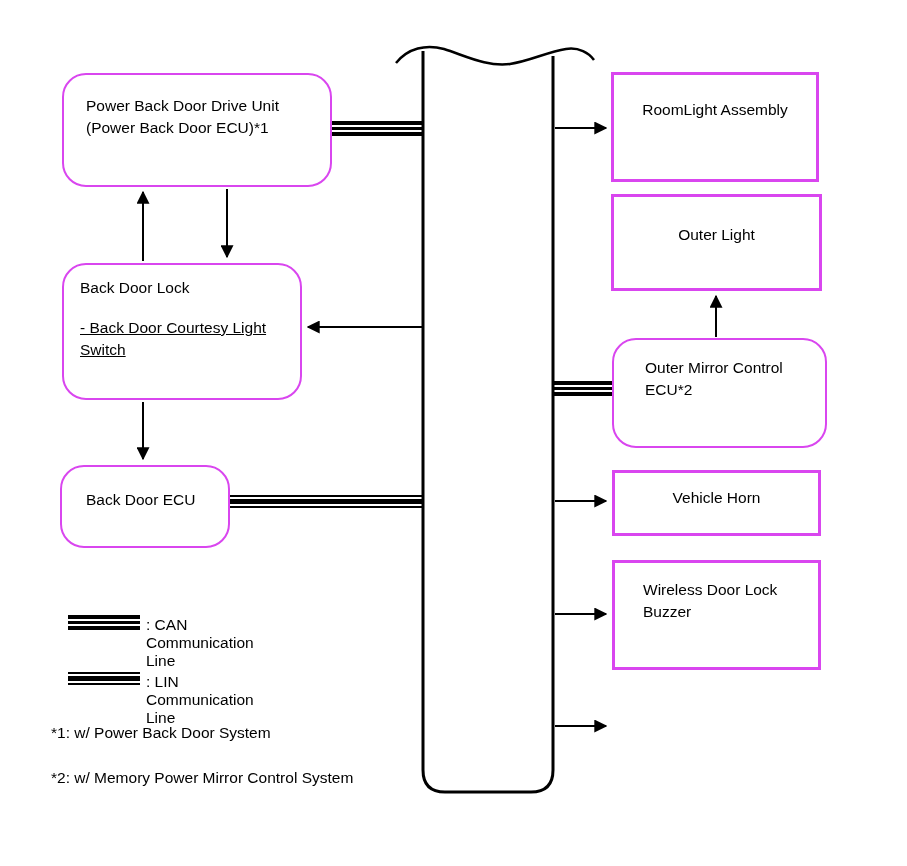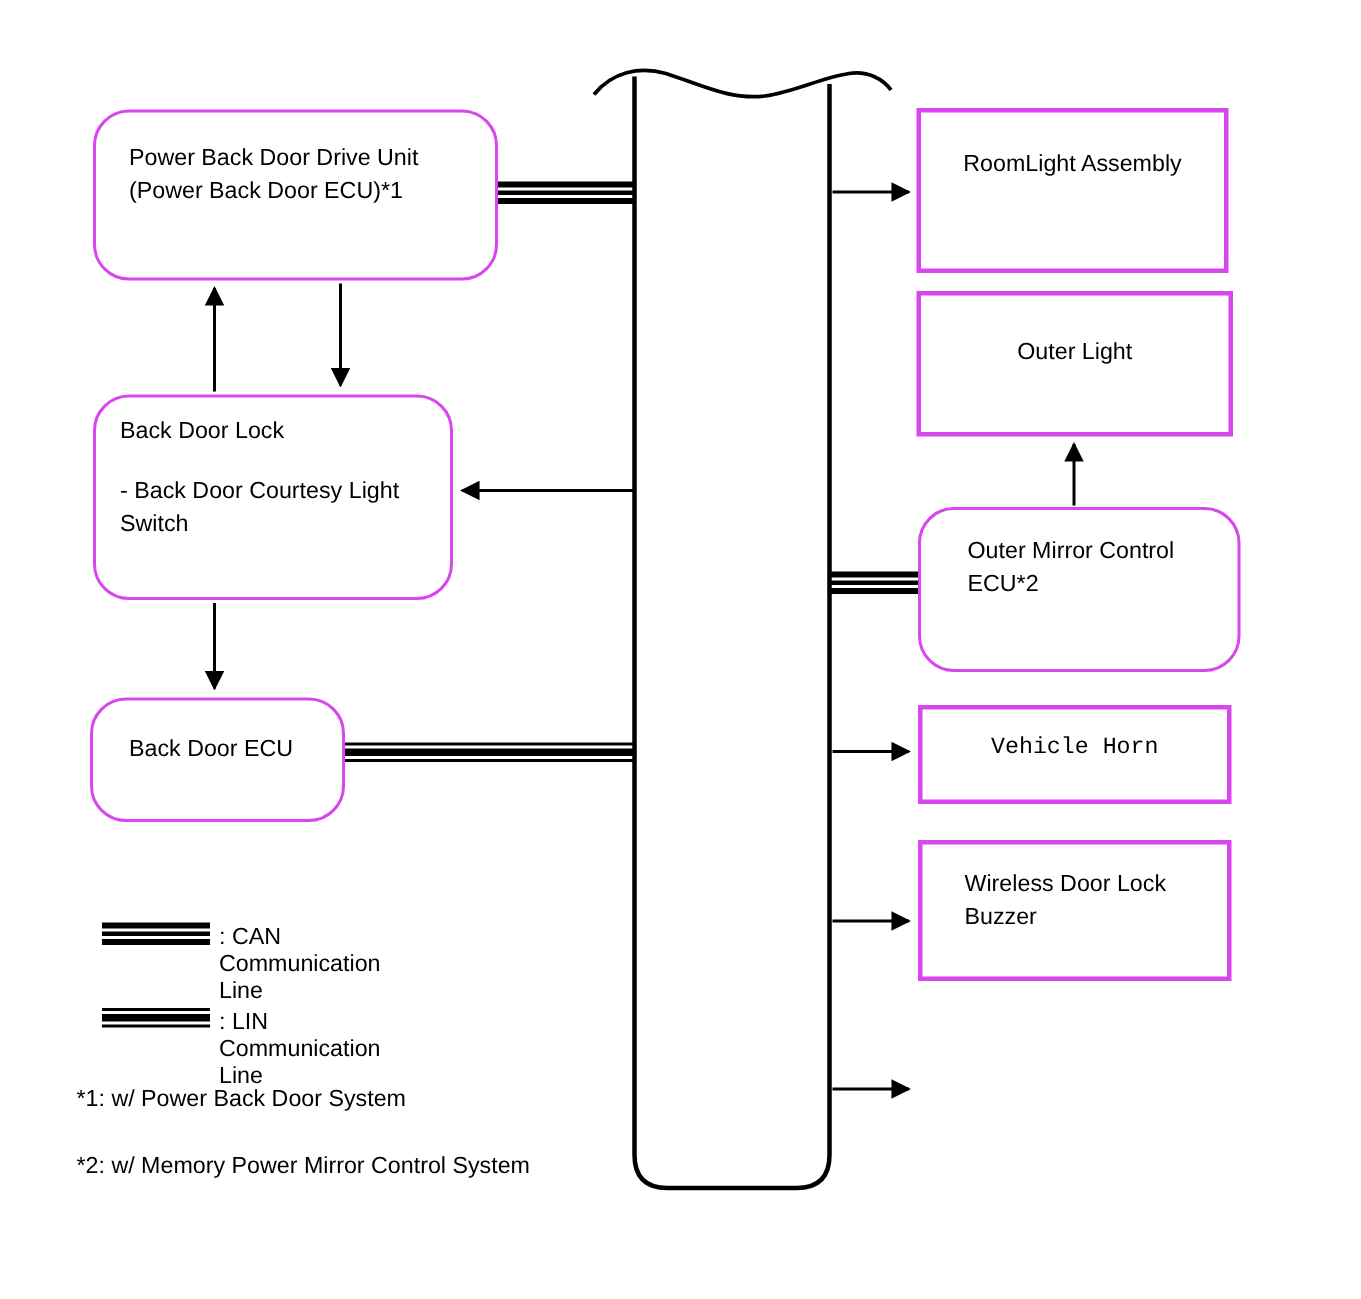--- a/index.html
+++ b/index.html
@@ -82,45 +82,45 @@
   </div>
 
 
   <div class="box rounded" style="left:62px; top:73px; width:270px; height:114px; padding:20px 10px 0 22px;">
     <span class="lbl">Power Back Door Drive Unit</span>
     <span class="lbl">(Power Back Door ECU)*1</span>
   </div>
 
   <div class="box rounded" style="left:62px; top:263px; width:240px; height:137px; padding:12px 12px 0 16px;">
     <span class="lbl">Back Door Lock</span>
-    <span class="lbl" style="margin-top:18px;">- Back Door Courtesy Light Switch</span>
+    <span class="lbl" style="margin-top:18px;text-decoration:underline;">- Back Door Courtesy Light Switch</span>
   </div>
 
   <div class="box rounded" style="left:60px; top:465px; width:170px; height:83px; padding:22px 0 0 24px;">
     <span class="lbl">Back Door ECU</span>
   </div>
 
   <div class="box center" style="left:611px; top:72px; width:208px; height:110px; padding-top:24px;">
     <span class="lbl">RoomLight Assembly</span>
   </div>
 
   <div class="box center" style="left:611px; top:194px; width:211px; height:97px; padding-top:27px;">
     <span class="lbl">Outer Light</span>
   </div>
 
   <div class="box rounded" style="left:612px; top:338px; width:215px; height:110px; padding:17px 0 0 31px;">
     <span class="lbl">Outer Mirror Control</span>
     <span class="lbl">ECU*2</span>
   </div>
 
-  <div class="box center" style="left:612px; top:470px; width:209px; height:66px; padding-top:14px;font-family:Liberation Mono, monospace;">
+  <div class="box center" style="left:612px; top:470px; width:209px; height:66px; padding-top:14px;">
     <span class="lbl">Vehicle Horn</span>
   </div>
 
-  <div class="box" style="left:612px; top:560px; width:209px; height:94px; padding:16px 0 0 28px;">
+  <div class="box" style="left:612px; top:560px; width:209px; height:110px; padding:16px 0 0 28px;">
     <span class="lbl">Wireless Door Lock</span>
     <span class="lbl">Buzzer</span>
   </div>
 
 
   <div class="legend-row" style="left:0; top:0;">
     <div class="mline can" style="left:68px; top:615px; width:72px;">
       <span class="b1"></span>
         <span class="b2"></span>
         <span class="b3"></span>

